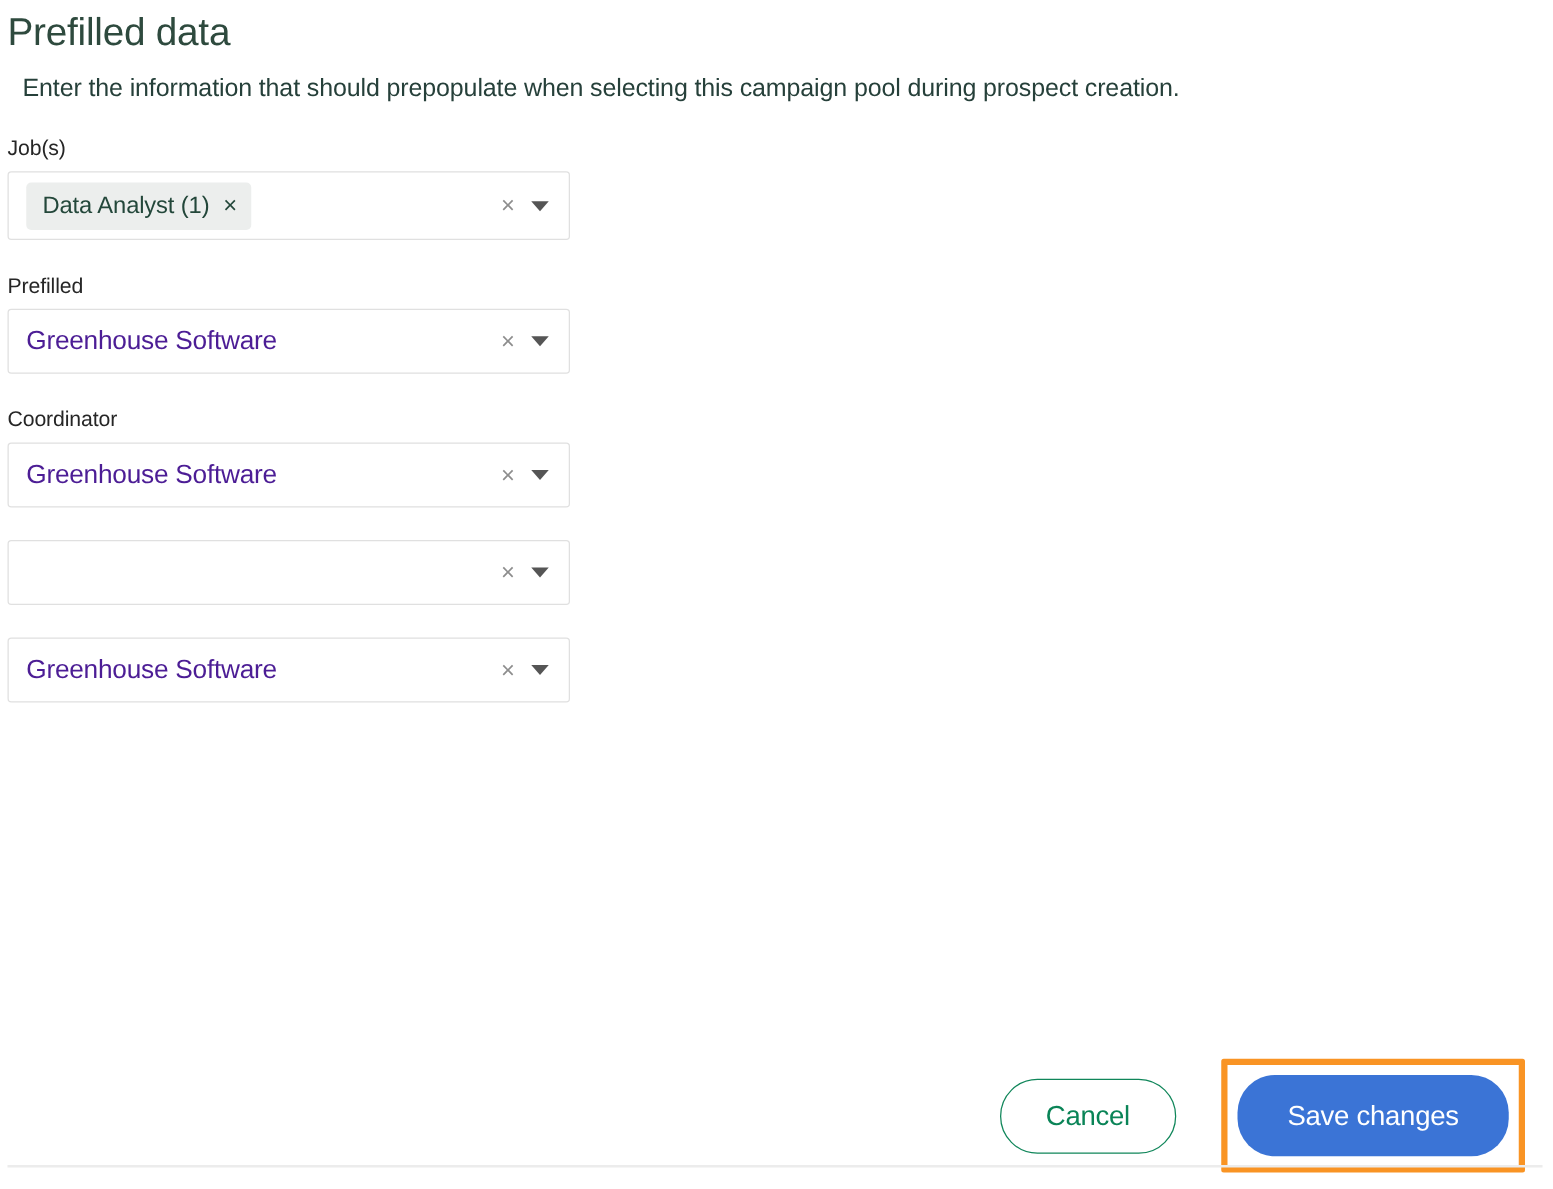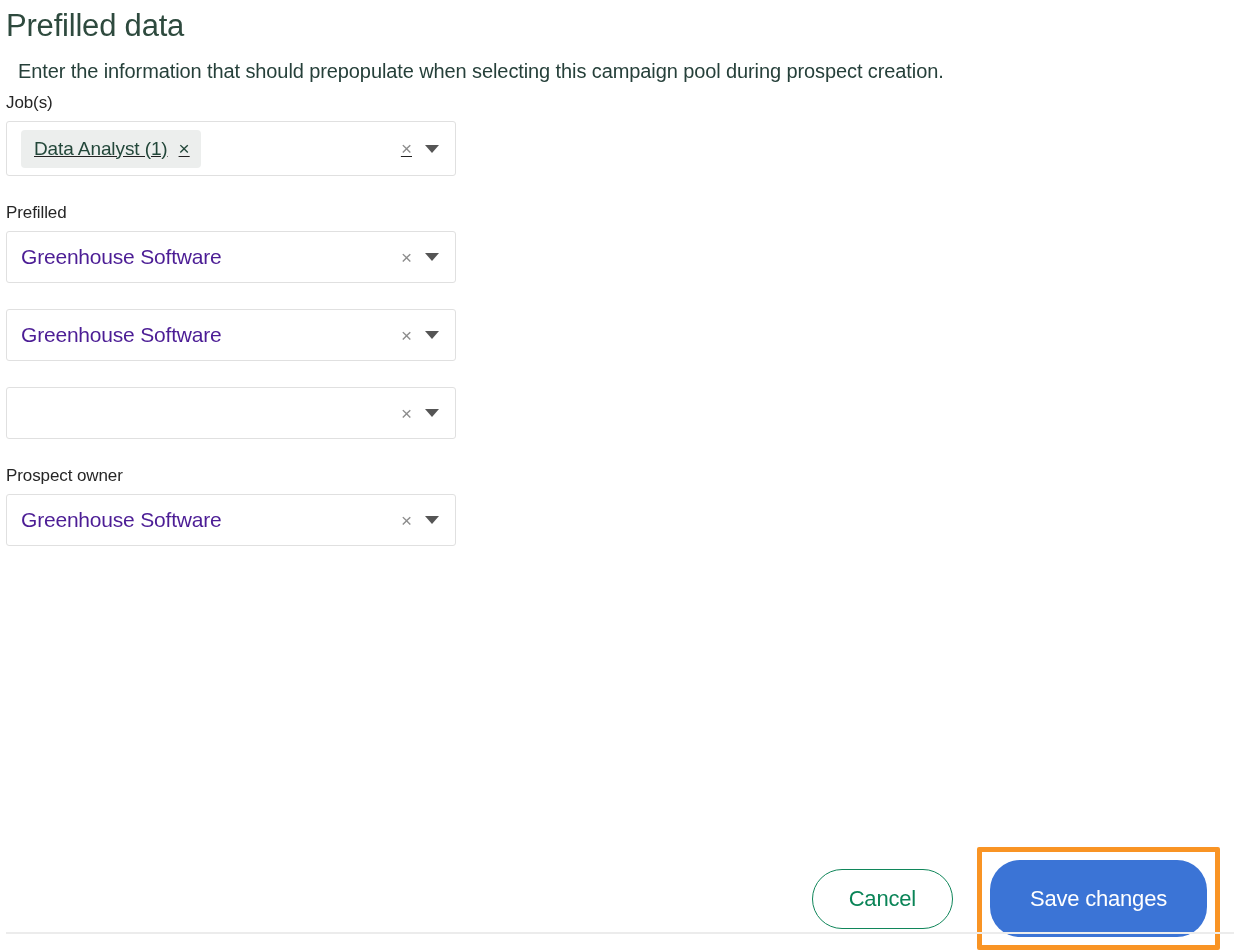--- a/index.html
+++ b/index.html
@@ -47,21 +47,21 @@
     white-space: nowrap;
   }
 
   .fields {
     position: absolute;
     left: 6px;
     top: 92px;
     width: 452px;
   }
 
-  .field-group { margin-bottom: 26px; }
+  .field-group { margin-bottom: 26px; margin-top: 16px; }
   .field-group.last { margin-bottom: 0; }
 
   .field-label {
     font-size: 17px;
     line-height: 22px;
     color: #262626;
     margin-bottom: 7px;
     display: block;
     letter-spacing: -0.1px;
   }
@@ -71,21 +71,21 @@
     width: 450px;
     min-height: 52px;
     border: 1px solid #e0e0e0;
     border-radius: 3px;
     background: #ffffff;
     display: flex;
     align-items: center;
     padding: 0 14px 0 14px;
   }
 
-  .select-control.tall { min-height: 55px; text-decoration: underline; }
+  .select-control.tall { min-height: 55px; }
 
   .select-value {
     font-size: 21px;
     line-height: 26px;
     color: #4c1d95;
     font-weight: 400;
     flex: 1;
     white-space: nowrap;
     overflow: hidden;
     letter-spacing: -0.2px;
@@ -150,21 +150,21 @@
     height: 2px;
     background: #ececec;
   }
 
   .actions {
     position: absolute;
     right: 22px;
     top: 847px;
     display: flex;
     align-items: center;
-    gap: 4px;
+    gap: 16px;
   }
 
   .btn-cancel {
     display: inline-flex;
     align-items: center;
     justify-content: center;
     height: 60px;
     padding: 0 36px;
     border: 1.5px solid #10865a;
     border-radius: 30px;
@@ -182,21 +182,21 @@
     background: #ffffff;
     padding: 8px;
     display: inline-flex;
     border-radius: 2px;
   }
 
   .btn-save {
     display: inline-flex;
     align-items: center;
     justify-content: center;
-    height: 77px;
+    height: 65px;
     padding: 0 40px;
     border: none;
     border-radius: 30px;
     background: #3b74d6;
     color: #ffffff;
     font-size: 22px;
     font-family: "Liberation Sans", sans-serif;
     letter-spacing: -0.2px;
     cursor: pointer;
   }
@@ -232,41 +232,41 @@
       <div class="select-control">
         <span class="select-value">Greenhouse Software</span>
         <div class="control-icons">
           <span class="icon-clear">×</span>
           <span class="icon-caret"></span>
         </div>
       </div>
     </div>
 
     <div class="field-group">
+      <label class="field-label">Coordinator</label>
       <div class="select-control">
         <span class="select-value">Greenhouse Software</span>
         <div class="control-icons">
           <span class="icon-clear">×</span>
           <span class="icon-caret"></span>
         </div>
       </div>
     </div>
 
     <div class="field-group">
       <div class="select-control">
         <div class="control-icons">
           <span class="icon-clear">×</span>
           <span class="icon-caret"></span>
         </div>
       </div>
     </div>
 
 
     <div class="field-group last">
-      <label class="field-label">Prospect owner</label>
       <div class="select-control">
         <span class="select-value">Greenhouse Software</span>
         <div class="control-icons">
           <span class="icon-clear">×</span>
           <span class="icon-caret"></span>
         </div>
       </div>
     </div>
 
   </div>

